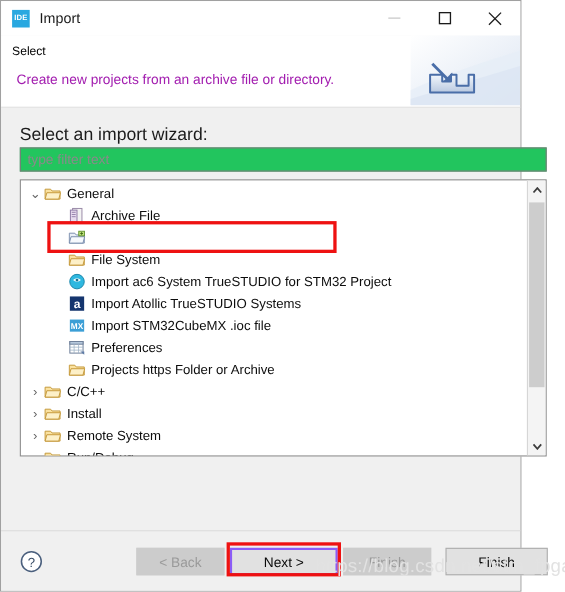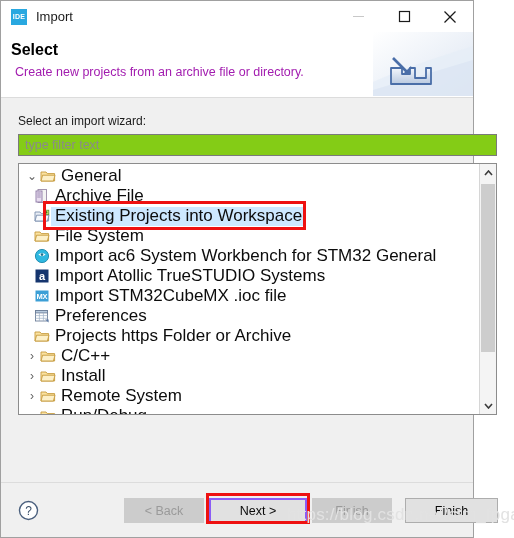--- a/index.html
+++ b/index.html
@@ -74,22 +74,22 @@
     flex: 0 0 auto;
     height: 65px;
     background: #ffffff;
     position: relative;
     border-bottom: 1px solid #dcdcdc;
   }
   #header-title {
     position: absolute;
     left: 10px;
     top: 9px;
-    font-size: 16px;
-    font-weight: bold;
+    font-size: 11px;
+    font-weight: normal;
     color: #000000;
   }
   #header-desc {
     position: absolute;
     left: 14px;
     top: 33px;
     font-size: 12.5px;
     color: #a21caf;
   }
   #header-banner {
@@ -105,31 +105,31 @@
   #body {
     flex: 1 1 auto;
     background: #f0f0f0;
     position: relative;
     padding: 0;
   }
   #label-wizard {
     position: absolute;
     left: 17px;
     top: 16px;
-    font-size: 12px;
+    font-size: 16px;
     color: #1b1b1b;
   }
   #filter-input {
     position: absolute;
     left: 17px;
     top: 36px;
     width: 479px;
     height: 22px;
     box-sizing: border-box;
-    background: #84cc16;
+    background: #22c55e;
     border: 1px solid #7a7a7a;
     font-family: "Liberation Sans", sans-serif;
     font-size: 12.5px;
     color: #000000;
     padding: 0 6px;
     outline: none;
   }
   #filter-input::placeholder { color: #8a8a8a; opacity: 1; }
 
   #tree-wrap {
@@ -170,27 +170,27 @@
     user-select: none;
   }
   .icon {
     width: 18px;
     flex: 0 0 auto;
     display: flex;
     align-items: center;
     justify-content: center;
   }
   .rowlabel {
-    font-size: 17px;
+    font-size: 12px;
     color: #0c0c0c;
     padding: 1px 3px 2px 4px;
     line-height: 16px;
   }
   .indent-0 { padding-left: 6px; }
-  .indent-1 { }
+  .indent-1 { padding-left: 28px; }
 
   
   #vscroll {
     flex: 0 0 auto;
     width: 16px;
     background: #f4f4f4;
     border-left: 1px solid #d6d6d6;
     position: relative;
   }
   .sb-arrow {
@@ -363,42 +363,41 @@
           <div class="row sel indent-1">
             <span class="twisty"></span>
             <span class="icon">
               <svg width="16" height="16" viewBox="0 0 16 16">
                 <path d="M1 4 L6 4 L7.3 5.6 L14.6 5.6 L14.6 13 L1 13 Z" fill="#e9eef6" stroke="#7b8fae" stroke-width="0.9"></path>
                 <path d="M2.6 7.2 L15 7.2 L13.4 13 L1 13 Z" fill="#f6f9fd" stroke="#7b8fae" stroke-width="0.9"></path>
                 <rect x="9.6" y="2.2" width="5.2" height="4.2" fill="#bfe07a" stroke="#5d8f2d" stroke-width="0.8"></rect>
                 <path d="M12.2 3.1 L12.2 5.5 M11 4.3 L13.4 4.3" stroke="#3f6b17" stroke-width="1"></path>
               </svg>
             </span>
-            <span class="rowlabel">Existing Projects into Workspace</span>
           </div>
           <div class="row indent-1">
             <span class="twisty"></span>
             <span class="icon">
               <svg width="16" height="16" viewBox="0 0 16 16">
                 <path d="M1 4 L6 4 L7.3 5.6 L14.6 5.6 L14.6 13 L1 13 Z" fill="#fbe2a0" stroke="#c59a3c" stroke-width="0.9"></path>
                 <path d="M2.6 7.2 L15 7.2 L13.4 13 L1 13 Z" fill="#fdf0c8" stroke="#c59a3c" stroke-width="0.9"></path>
               </svg>
             </span>
             <span class="rowlabel">File System</span>
           </div>
           <div class="row indent-1">
             <span class="twisty"></span>
             <span class="icon">
               <svg width="16" height="16" viewBox="0 0 16 16">
                 <circle cx="8" cy="8" r="6.6" fill="#2fb8e0" stroke="#1a87ab" stroke-width="0.9"></circle>
                 <path d="M4.4 6.6 Q8 3.4 11.6 6.6 Q8 9.8 4.4 6.6 Z" fill="#ffffff"></path>
                 <circle cx="8" cy="6.6" r="1.3" fill="#1a6f8d"></circle>
               </svg>
             </span>
-            <span class="rowlabel">Import ac6 System Workbench for STM32 General</span>
+            <span class="rowlabel">Import ac6 System TrueSTUDIO for STM32 Project</span>
           </div>
           <div class="row indent-1">
             <span class="twisty"></span>
             <span class="icon">
               <svg width="16" height="16" viewBox="0 0 16 16">
                 <rect x="1.5" y="1.5" width="13" height="13" fill="#15356e"></rect>
                 <text x="8" y="12.4" text-anchor="middle" font-size="11" font-family="Liberation Sans, sans-serif" fill="#ffffff" font-weight="bold">a</text>
               </svg>
             </span>
             <span class="rowlabel">Import Atollic TrueSTUDIO Systems</span>

